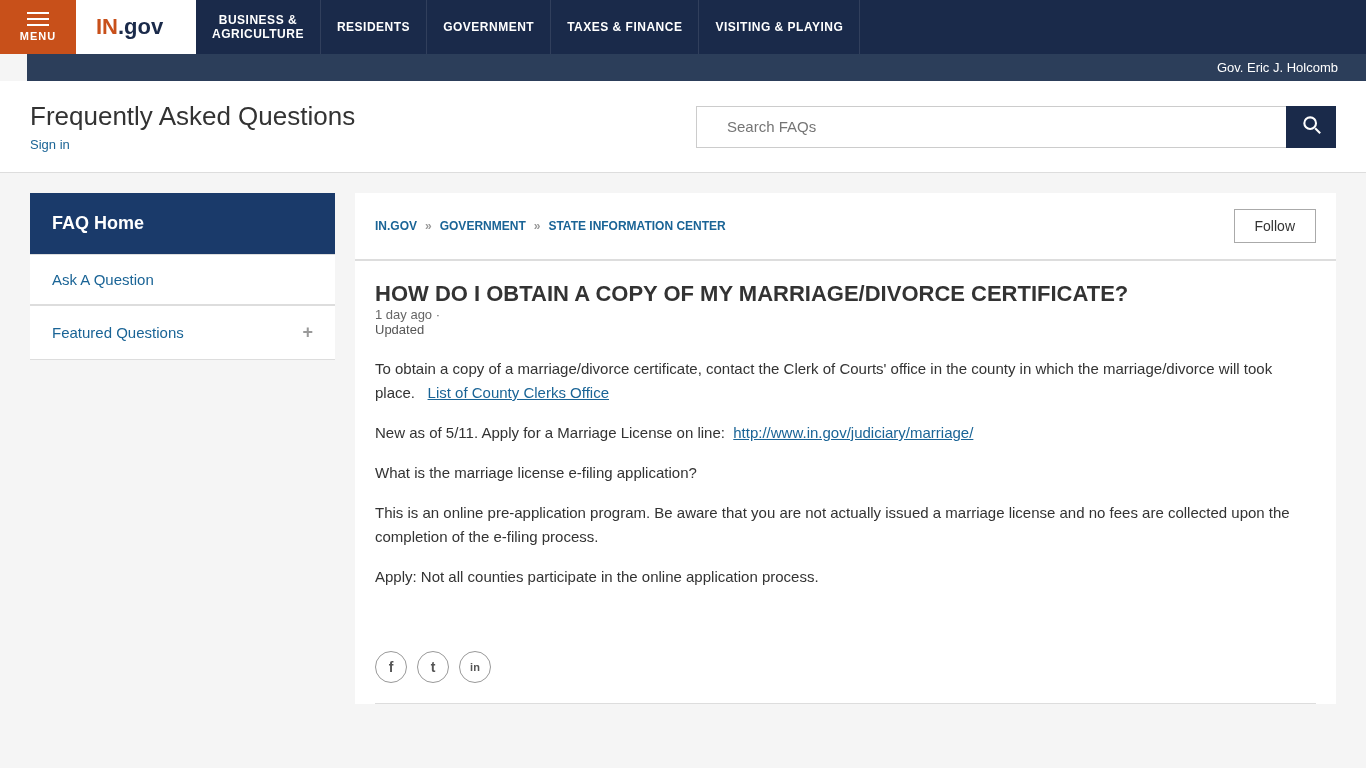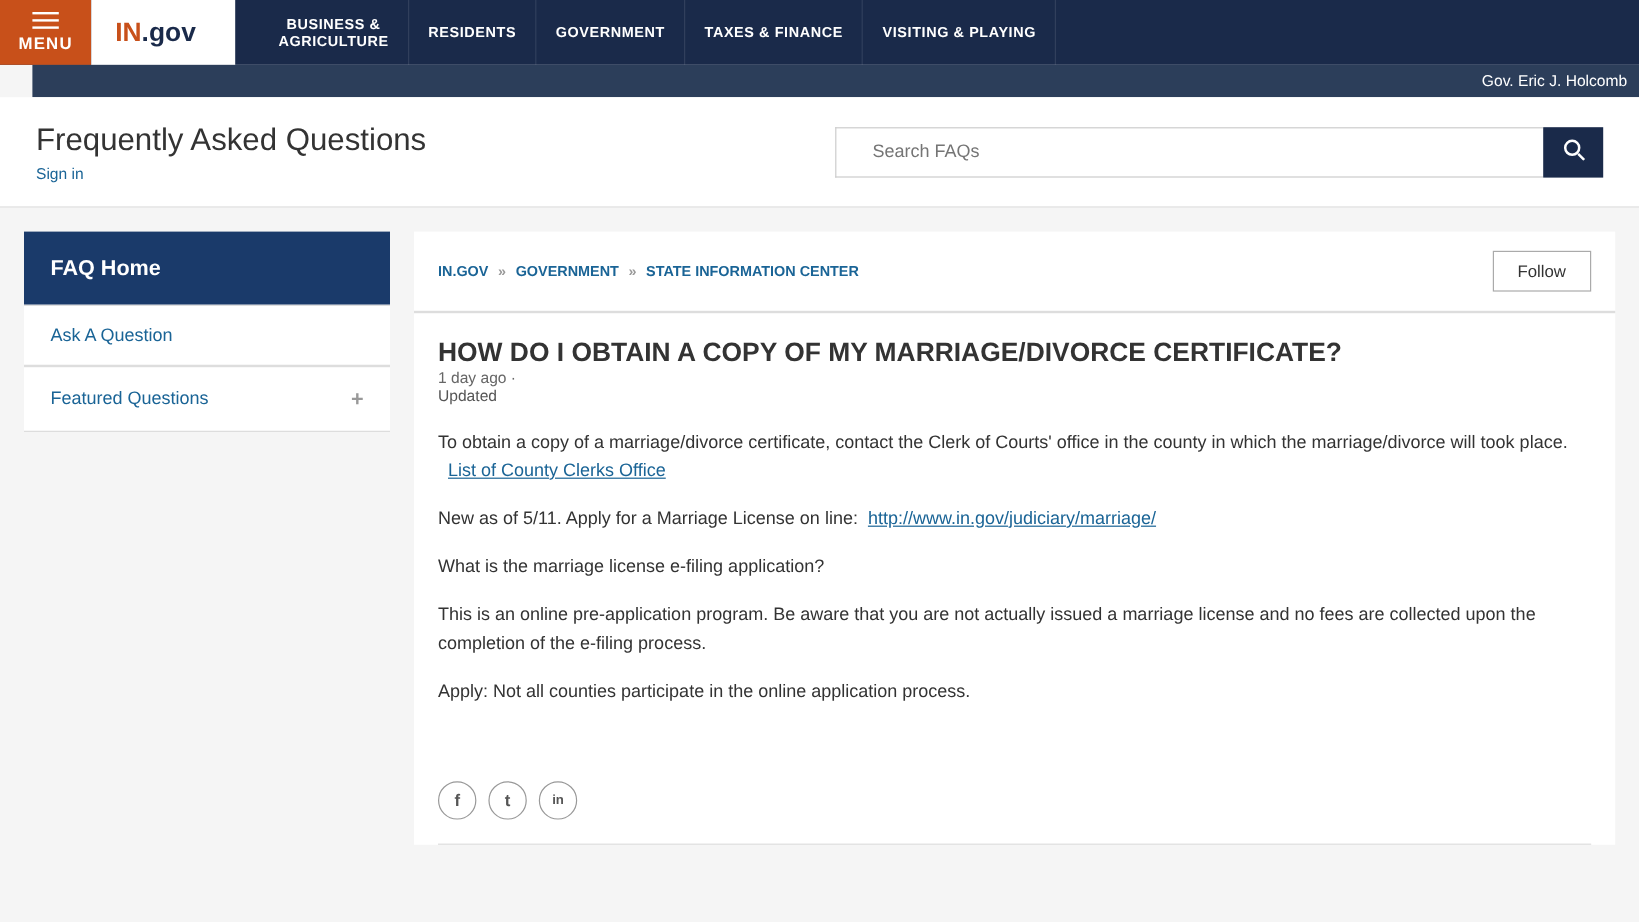--- a/index.html
+++ b/index.html
@@ -30,21 +30,21 @@
       flex-direction: column;
       gap: 4px;
     }
     .menu-btn .hamburger-lines span {
       display: block;
       width: 22px;
       height: 2px;
       background: white;
     }
     .menu-btn .menu-label {
-      font-size: 14px;
+      font-size: 11px;
       font-weight: bold;
       letter-spacing: 1px;
       color: white;
     }
     .logo-area {
       display: flex;
       align-items: center;
       padding: 0 20px;
       background: white;
       width: 120px;
@@ -52,42 +52,41 @@
     .logo-text {
       font-size: 22px;
       font-weight: bold;
       color: #1a2a4a;
     }
     .logo-text .in { color: #c8501a; }
     .nav-items {
       display: flex;
       flex: 1;
       align-items: stretch;
-      padding-left: 20px;
     }
     .nav-item {
       display: flex;
       align-items: center;
       justify-content: center;
       padding: 0 16px;
       color: white;
       font-size: 12px;
       font-weight: bold;
       text-transform: uppercase;
       cursor: pointer;
       letter-spacing: 0.5px;
       border-right: 1px solid rgba(255,255,255,0.1);
       text-align: center;
     }
 
     
     .gov-banner {
       background: #2c3e5a;
       text-align: right;
-      padding: 6px 10px;
+      padding: 6px 28px;
       font-size: 13px;
       color: white;
       margin-left: 27px;
     }
 
     
     .page-header {
       background: white;
       padding: 20px 30px;
       display: flex;
@@ -133,21 +132,21 @@
     }
     .search-icon-svg {
       color: white;
       font-size: 18px;
     }
 
     
     .main-content {
       display: flex;
       max-width: 1366px;
-      padding: 20px 20px;
+      padding: 20px 30px;
       gap: 20px;
     }
 
     
     .sidebar {
       width: 305px;
       flex-shrink: 0;
     }
     .sidebar-home {
       background: #1a3a6a;

